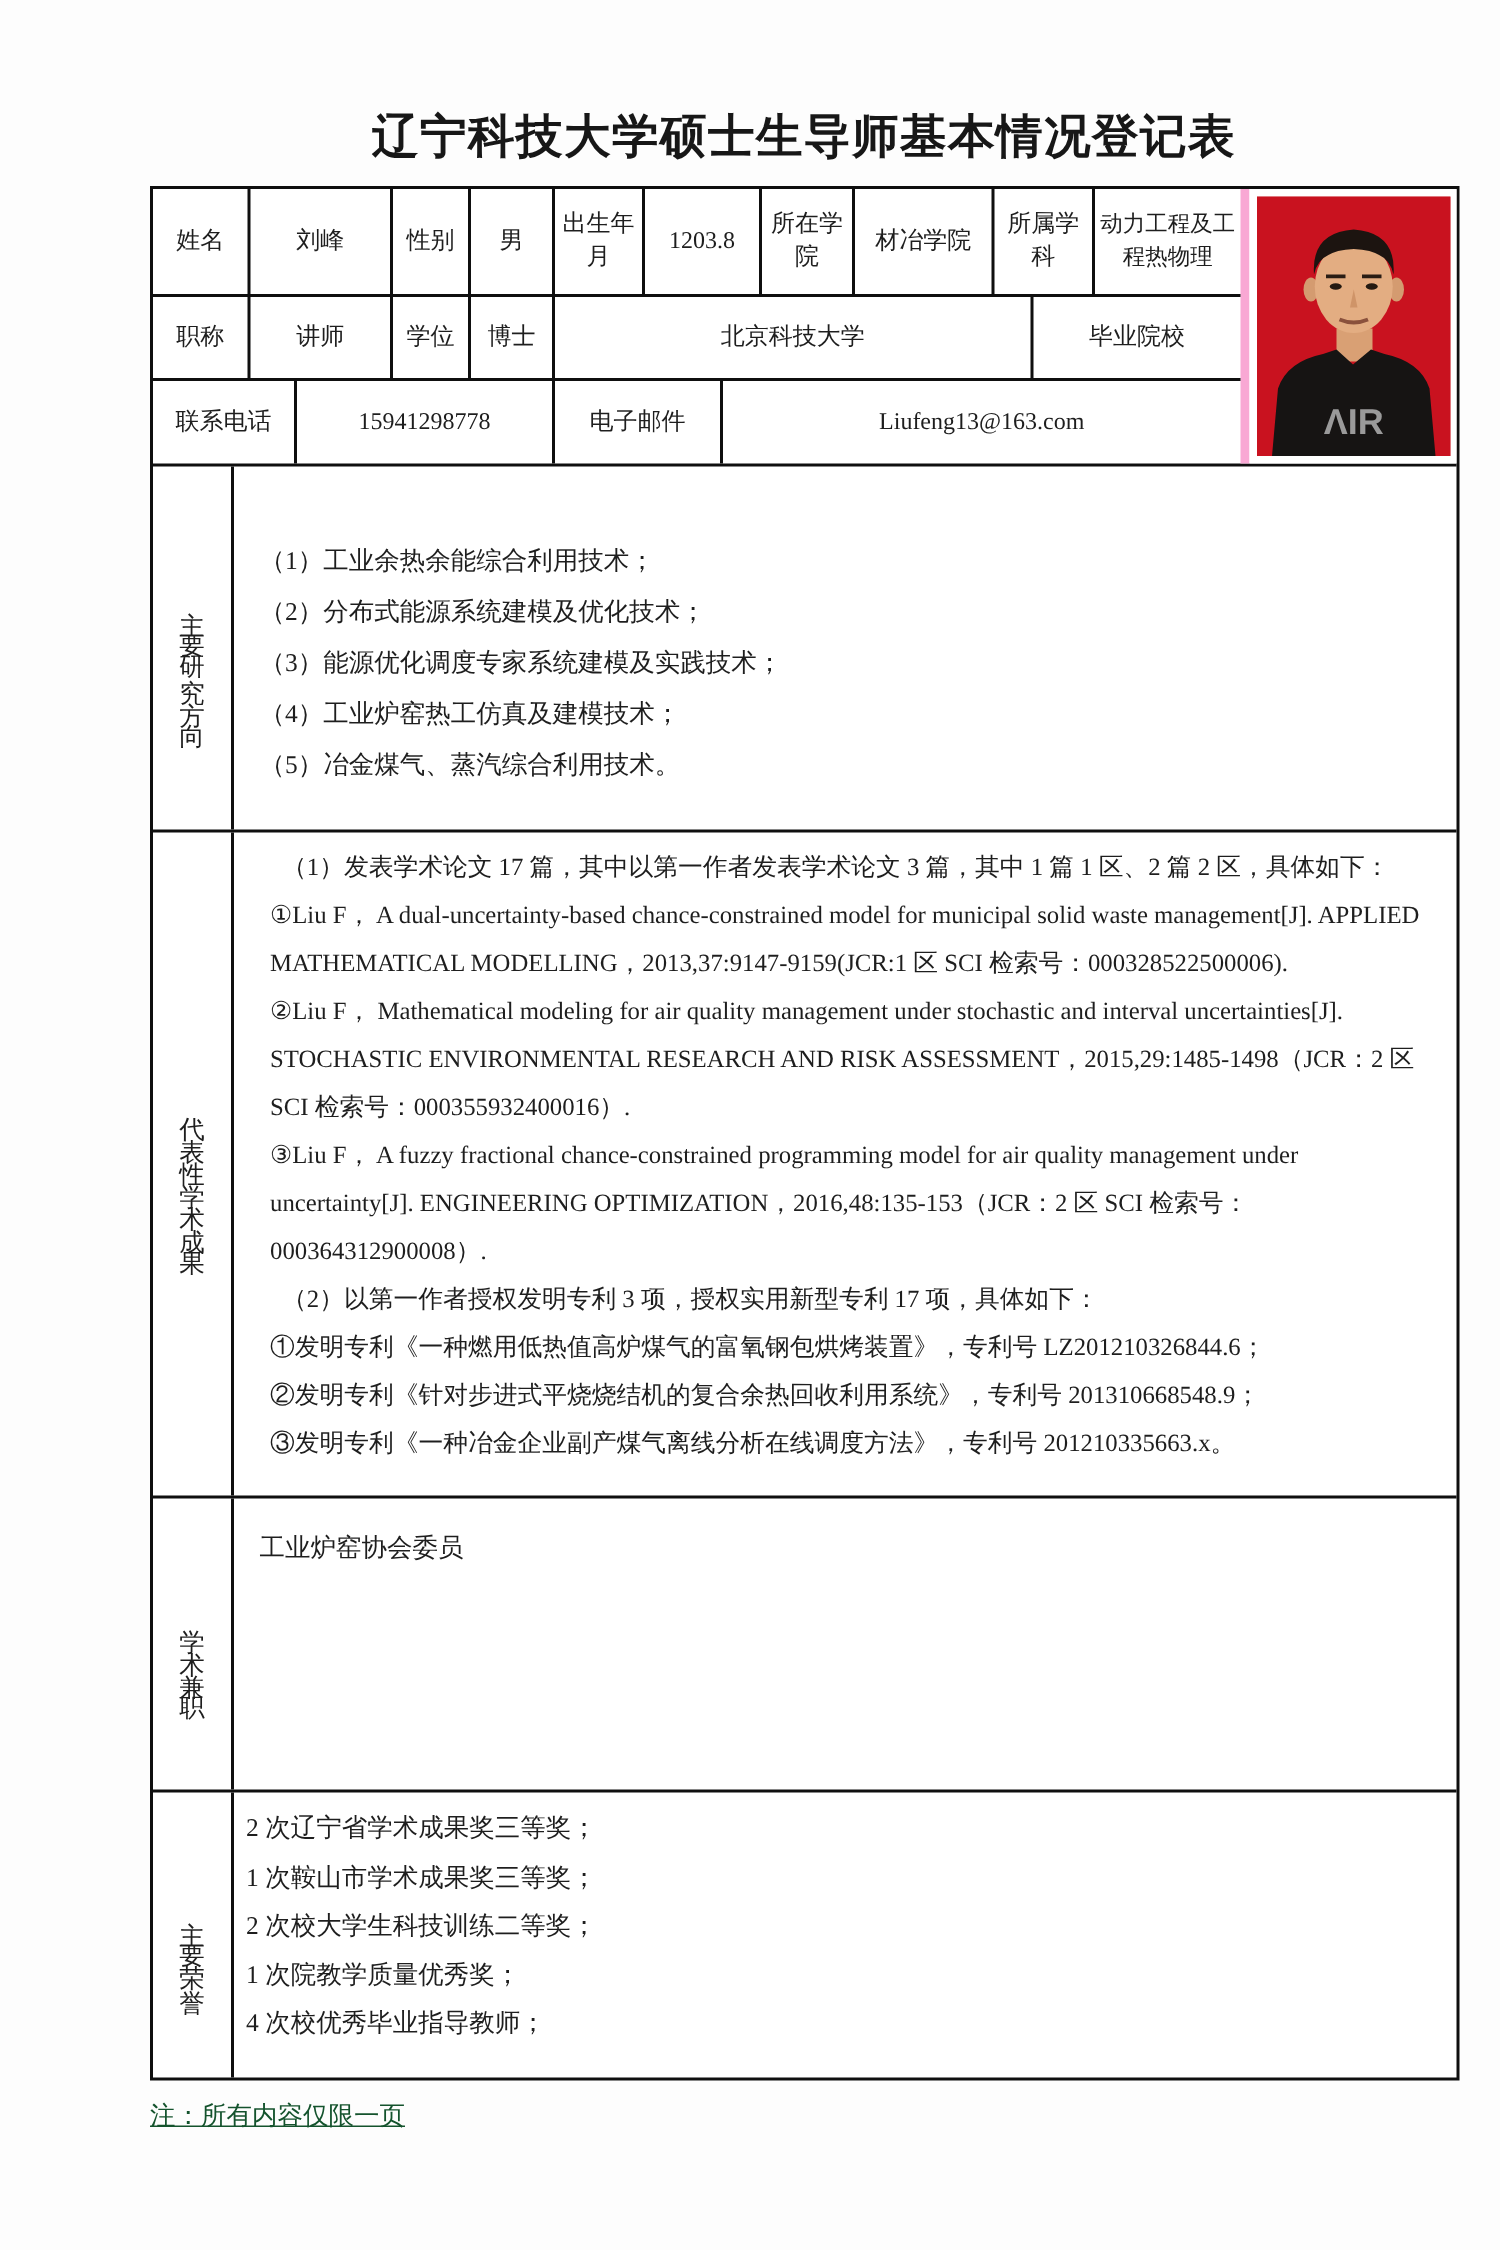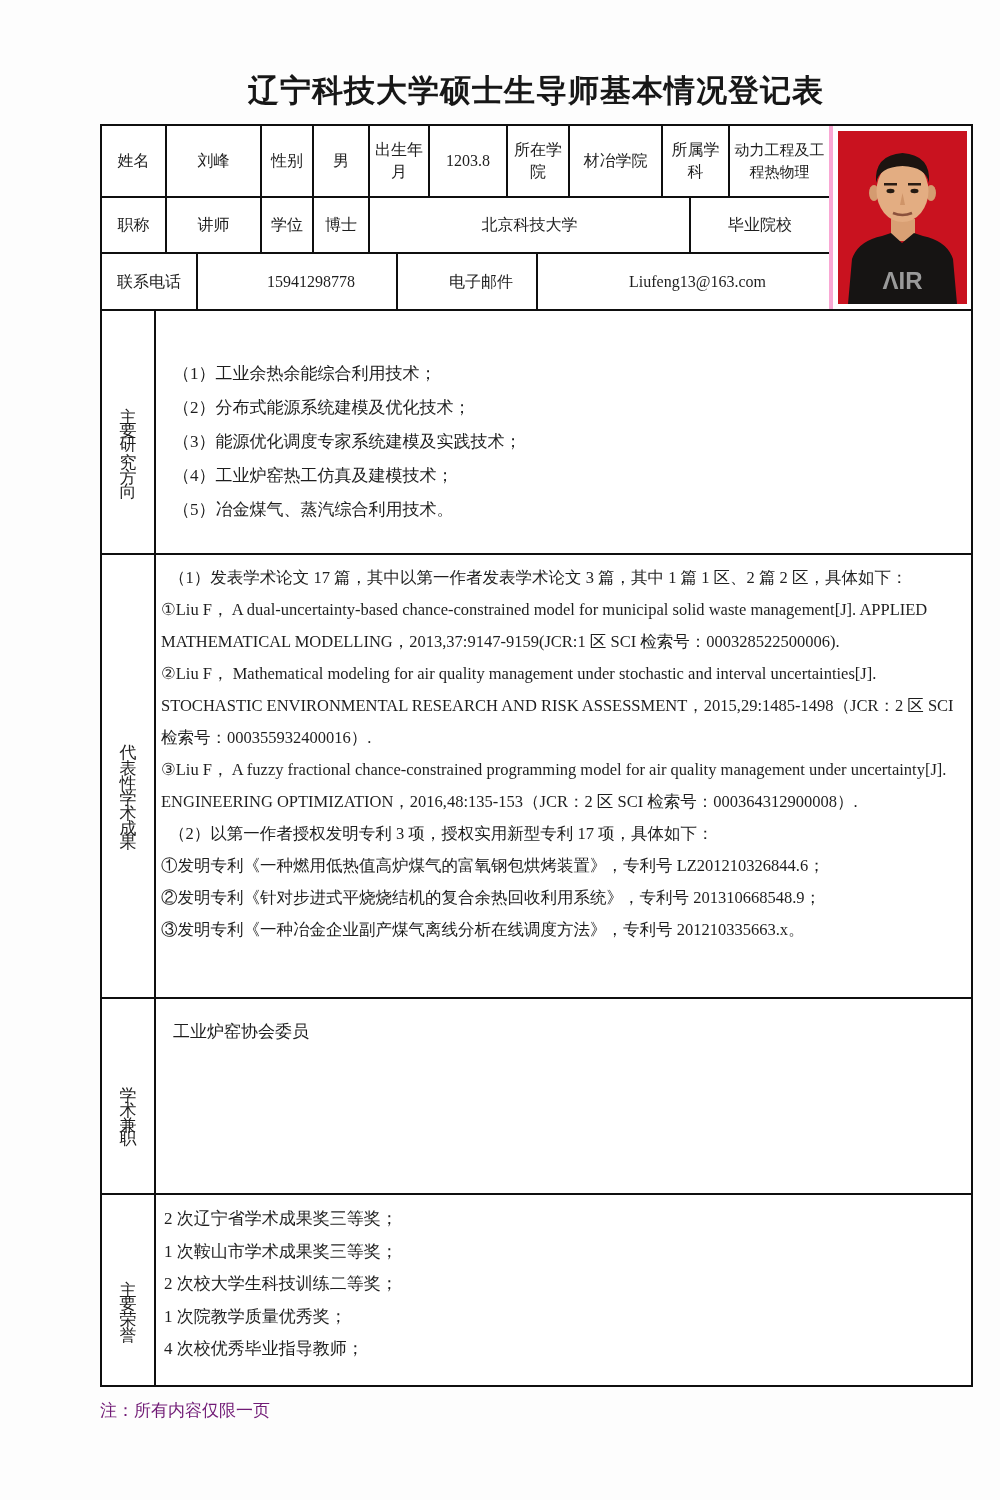--- a/index.html
+++ b/index.html
@@ -8,23 +8,23 @@
   .page { position:absolute; inset:0; background:#fdfdfd;margin-left:36px; }
 
   .title { position:absolute; top:70px; left:0; width:1000px; text-align:center;
            font-size:31px; font-weight:bold; letter-spacing:1px; color:#171717; }
 
   .form-table { position:absolute; left:64px; top:124px; width:873px;
                 border:2px solid #0f0f0f; background:#fff; }
 
   
   .header-block { display:flex; height:183px; }
-  .header-left { width:731px; border-right:4px solid #f9a8d4; display:flex; flex-direction:column; }
+  .header-left { width:731px; border-right:6px solid #f9a8d4; display:flex; flex-direction:column; }
   .hrow { display:flex; border-bottom:2px solid #0f0f0f; }
-  .hrow:last-child { border-bottom:none;gap:28px; }
+  .hrow:last-child { border-bottom:none; }
   .hrow1 { height:72px; }
   .hrow2 { height:56px; }
   .hrow3 { flex:1; }
   .hcell { border-right:2px solid #0f0f0f; display:flex; align-items:center; justify-content:center;
            text-align:center; font-size:16px; line-height:22px; padding:2px 3px; overflow:hidden; }
   .hcell:last-child { border-right:none; }
 
   .photo-cell { flex:1; display:flex; align-items:center; justify-content:center; background:#fff; }
   .photo { width:129px; height:173px; background:#c9121f; position:relative; overflow:hidden; }
 
@@ -33,33 +33,33 @@
   .side-label { width:54px; border-right:2px solid #0f0f0f; display:flex; align-items:center;
                 justify-content:center; writing-mode:vertical-lr; text-orientation:upright;
                 font-size:17px; letter-spacing:15px; padding-top:14px; text-align:center; }
   .section-content { flex:1; overflow:hidden; }
 
   .sec-research { height:244px; }
   .sec-research .section-content { padding:46px 18px 0 17px; }
   .sec-research p { font-size:17px; line-height:34px; }
 
   .sec-achv { height:444px; }
-  .sec-achv .section-content { padding:7px 12px 0 5px; }
+  .sec-achv .section-content { padding:7px 12px 0 24px; }
   .sec-achv p { font-size:16.5px; line-height:32px; }
   .sec-achv p.num-para { padding-left:8px; }
 
   .sec-pos { height:196px; }
   .sec-pos .section-content { padding:17px 8px 0 17px; }
   .sec-pos p { font-size:17px; line-height:32px; }
 
   .sec-honor { height:192px; }
   .sec-honor .section-content { padding:8px 28px 0 8px; }
   .sec-honor p { font-size:17px; line-height:32.5px; }
 
-  .footer-note { position:absolute; left:64px; top:1399px; font-size:17px; color:#701a75; }
+  .footer-note { position:absolute; left:64px; top:1399px; font-size:17px; color:#14532d;text-decoration:underline; }
 </style>
 </head>
 <body>
 
 <div class="page">
 
   <div class="title">辽宁科技大学硕士生导师基本情况登记表</div>
 
   <div class="form-table">
 

